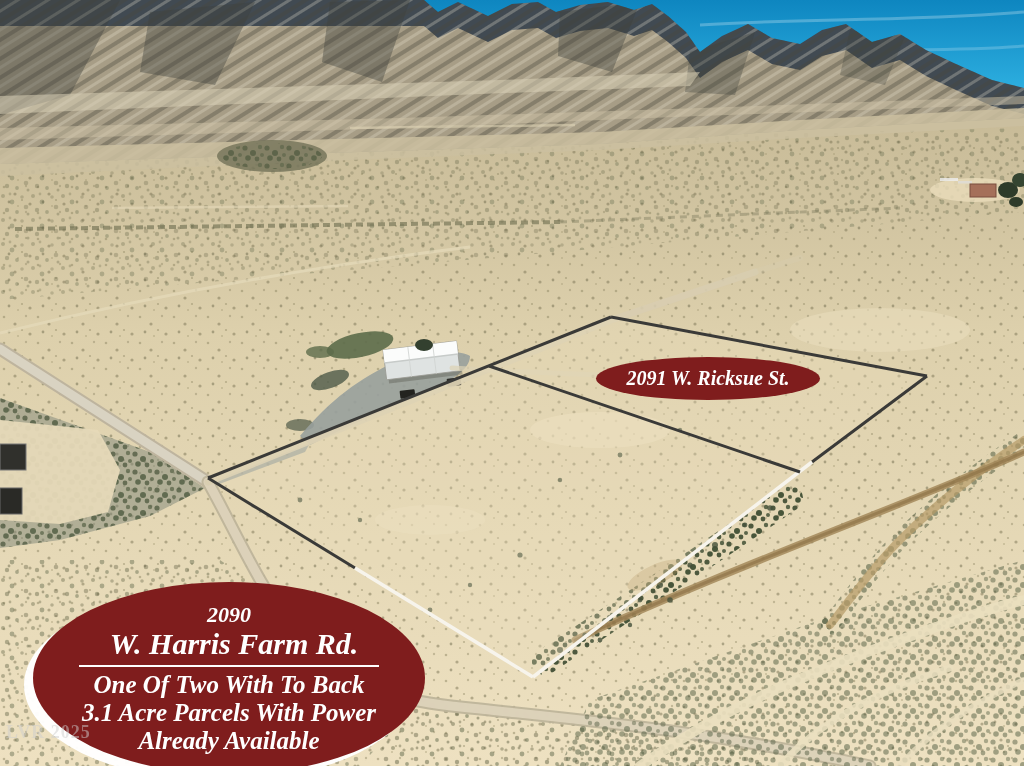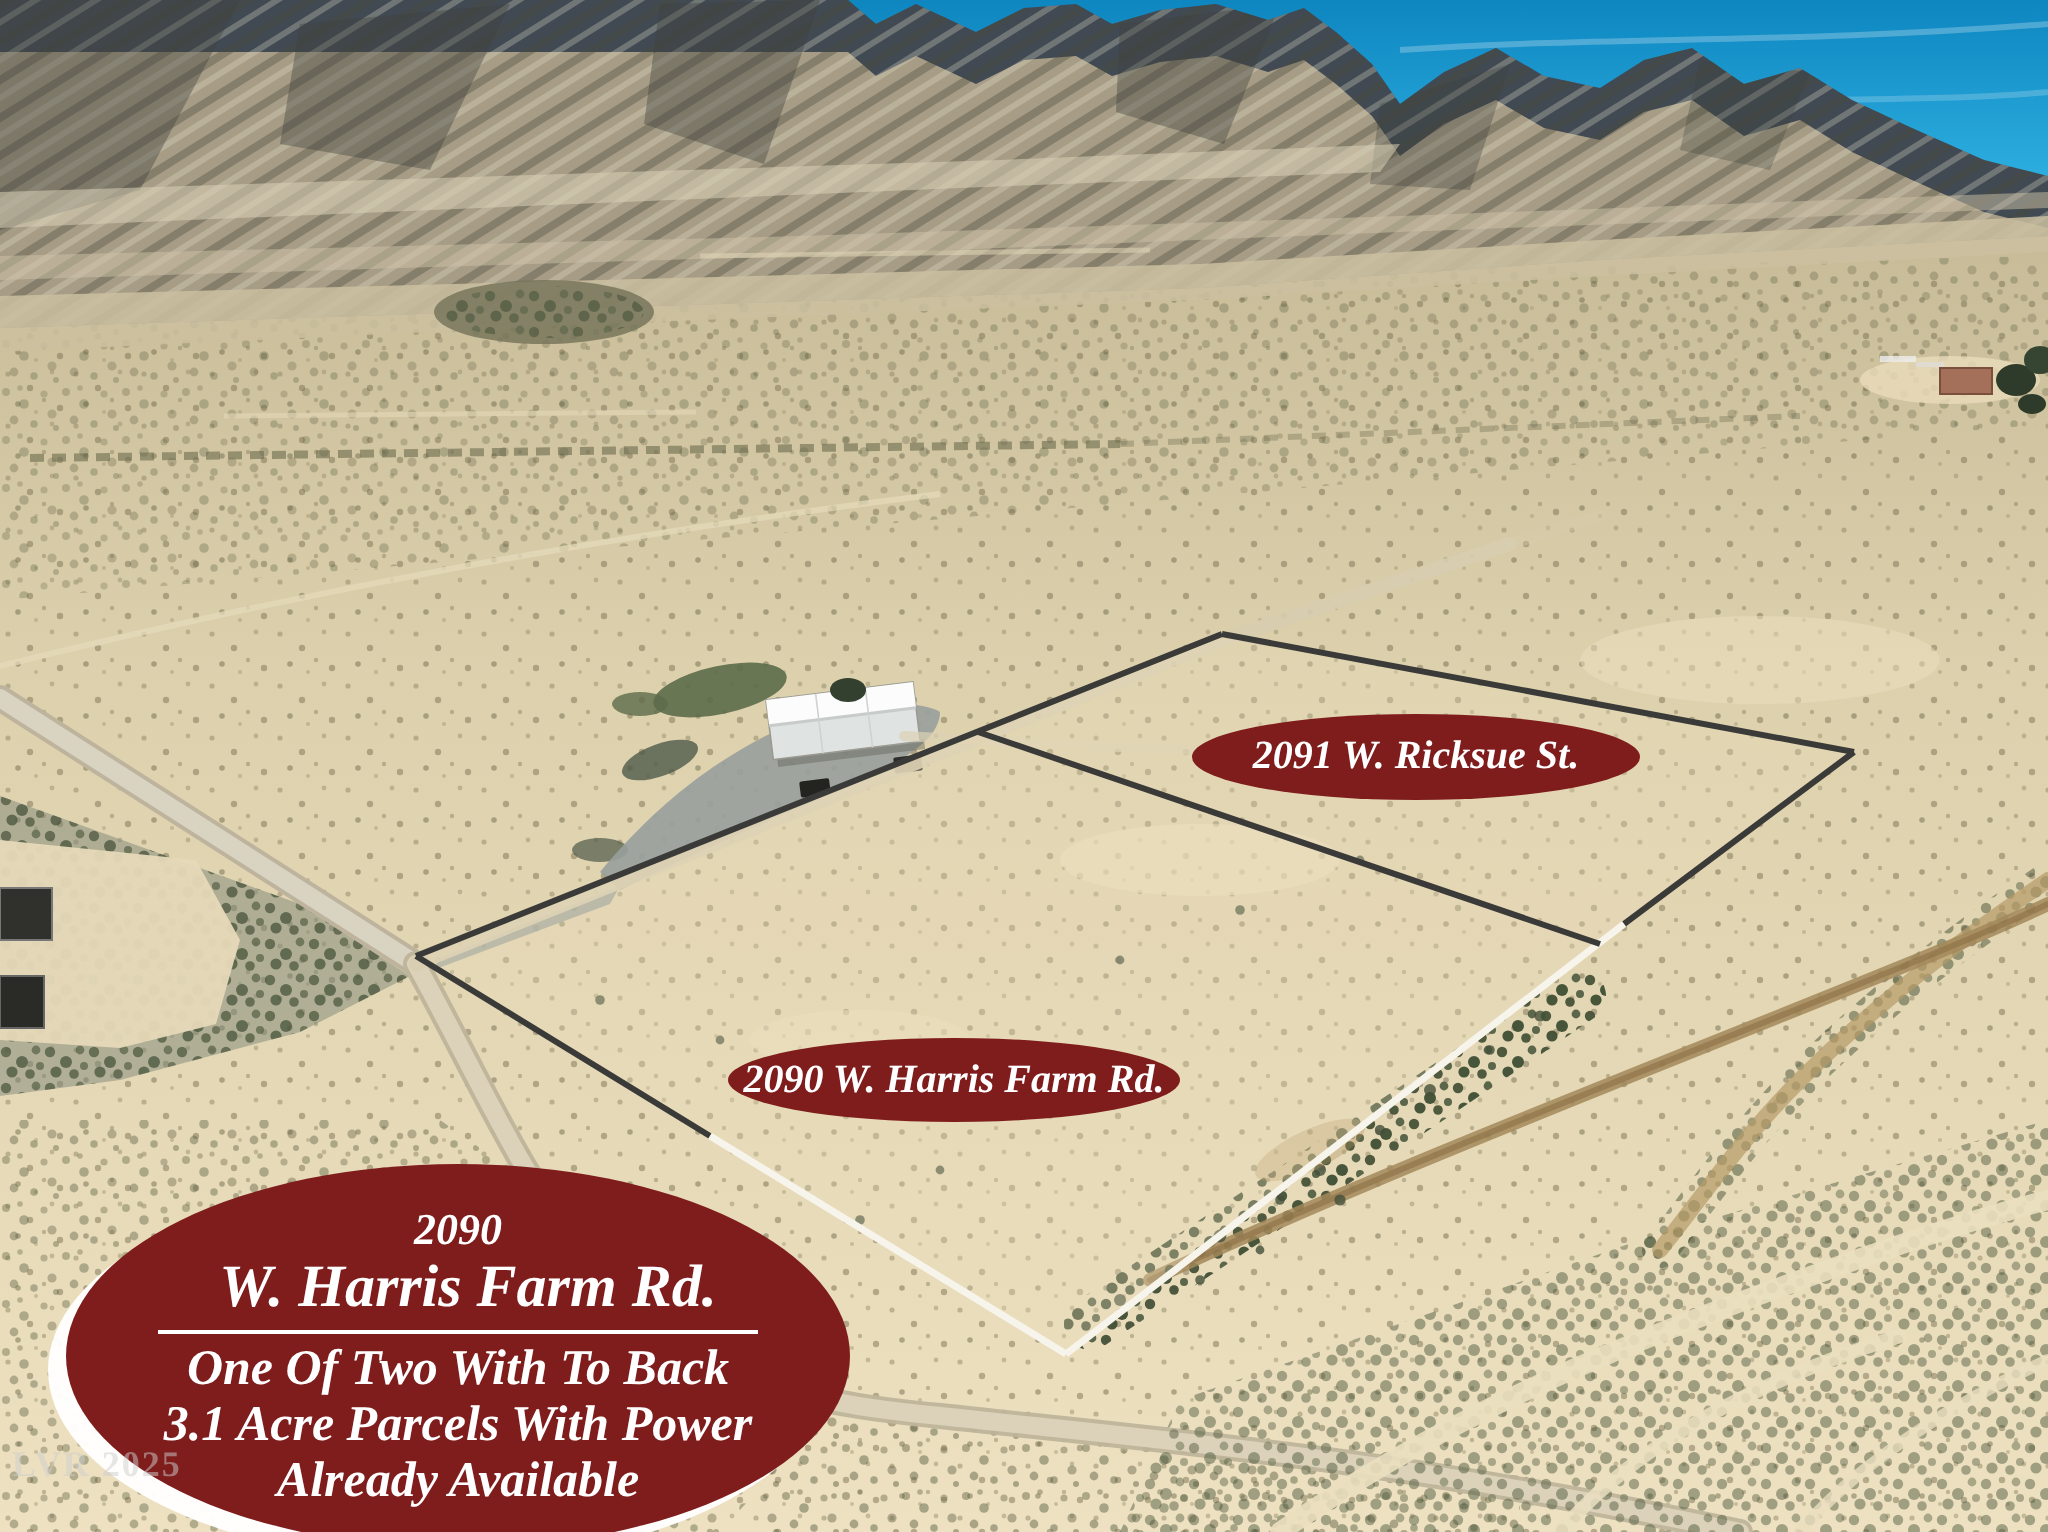--- a/index.html
+++ b/index.html
@@ -232,23 +232,20 @@
       <path d="M208,478 L355,568" stroke="#3a3a38" stroke-width="3"></path>
       <path d="M355,568 L533,677" stroke="#f7f4ec" stroke-width="3.5"></path>
       <path d="M489,366 L800,472" stroke="#3a3a38" stroke-width="3"></path>
     </g>
   </svg>
 
   <div id="label-upper" class="label-ellipse">
     <span>2091 W. Ricksue St.</span>
   </div>
 
-  <div id="label-lower" class="label-ellipse">
-    <span>2090 W. Harris Farm Rd.</span>
-  </div>
 
   <div id="badge" class="label-ellipse">
     <div class="line1">2090</div>
     <div class="line2">W. Harris Farm Rd.</div>
     <div class="divider"></div>
     <div class="tag">One Of Two With To Back</div>
     <div class="tag">3.1 Acre Parcels With Power</div>
     <div class="tag">Already Available</div>
   </div>
 

